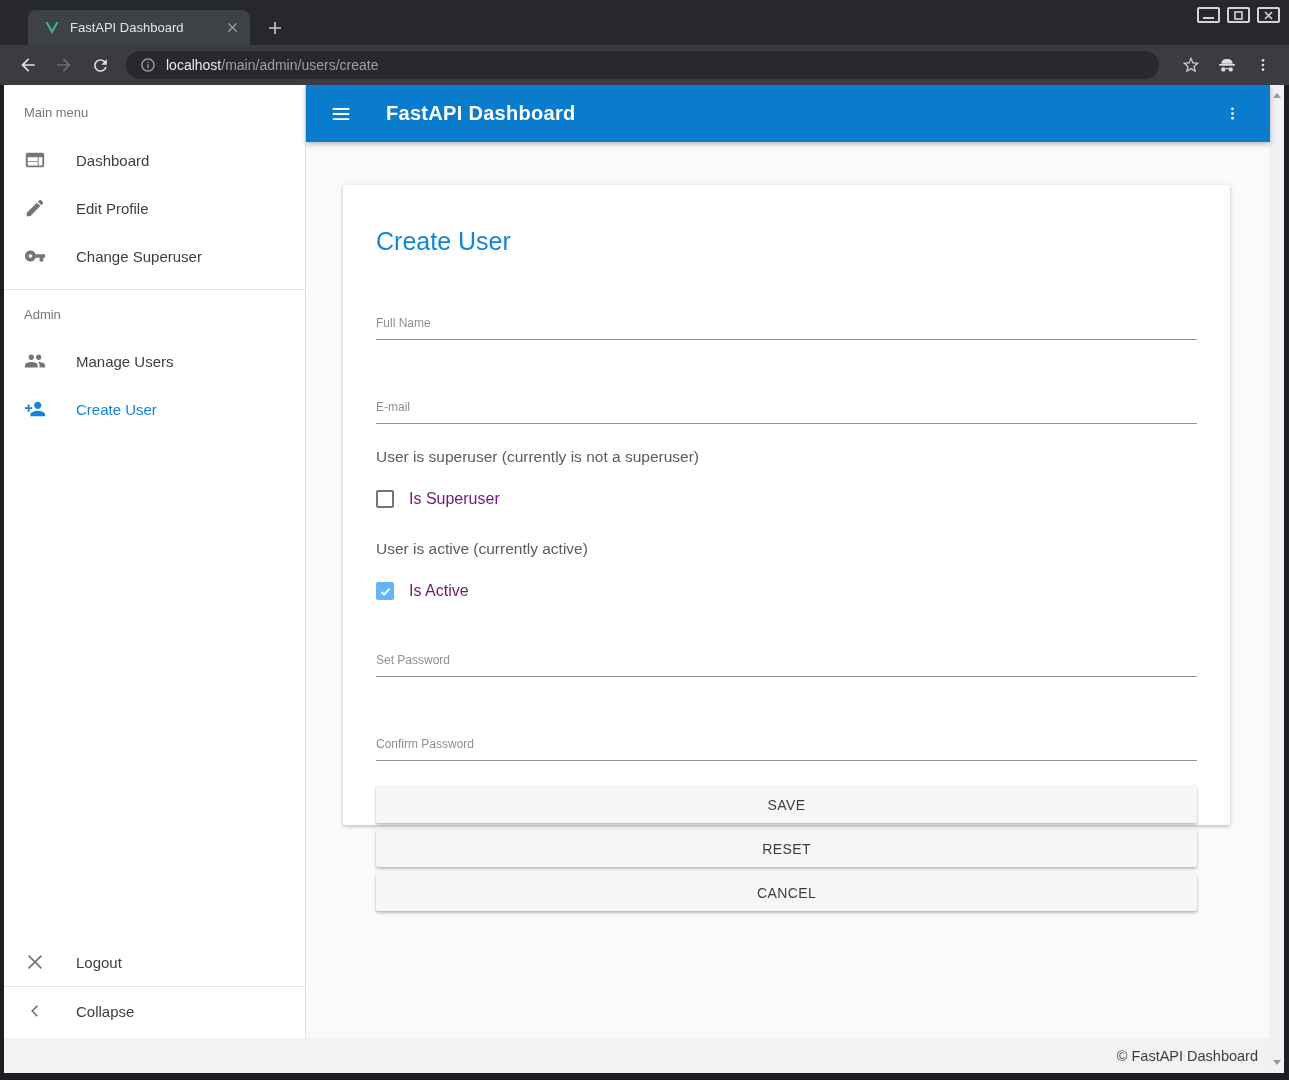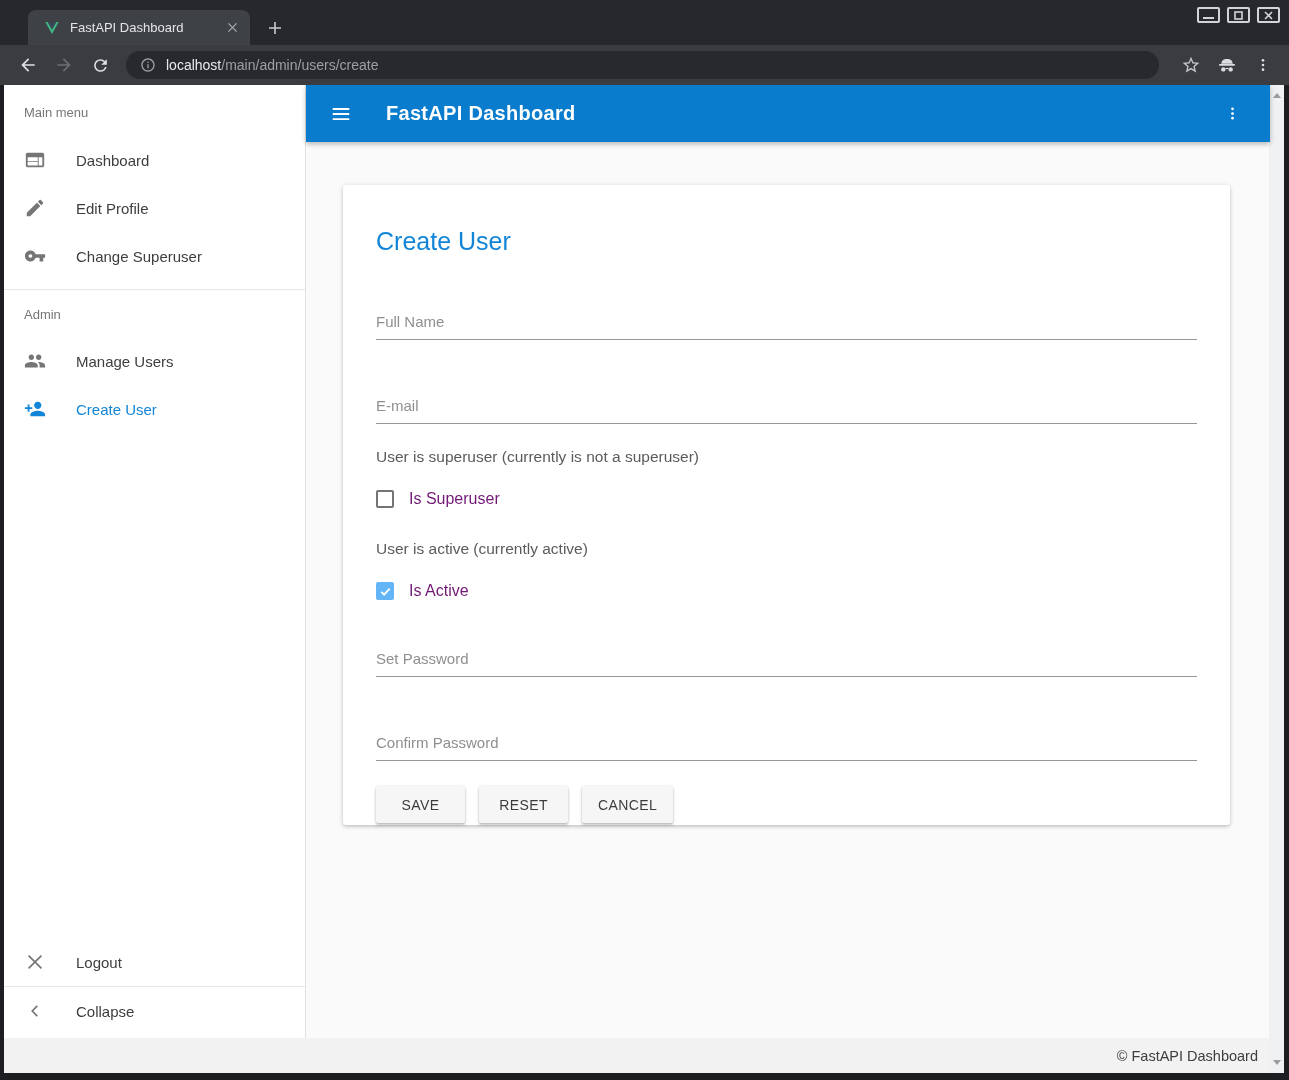--- a/index.html
+++ b/index.html
@@ -70,38 +70,38 @@
   .card {
     position:absolute; left:37px; top:43px; width:887px; height:640px;
     background:#ffffff; border-radius:3px; padding:42px 33px 0 33px;
     box-shadow:0 1px 5px rgba(0,0,0,.16), 0 2px 3px rgba(0,0,0,.10);
   }
   .card-title { margin:0; font-size:25px; line-height:29px; font-weight:500; color:#1285d8; }
 
   .field { margin-top:57px; }
   .field input {
     width:100%; border:none; outline:none; background:transparent;
-    border-bottom:1px solid #979797; font-size:15px; color:#3e3e3e;
+    border-bottom:1px solid #979797; font-size:12px; color:#3e3e3e;
     padding:0 0 9px 0; font-family:"Liberation Sans", sans-serif;
   }
   .field input::placeholder { color:#8f8f8f; opacity:1; }
   .field.gap-42 { }
   .field.gap-50 { margin-top:50px; }
 
   .hint { margin-top:23px; font-size:15.5px; color:#5b5b5b; line-height:19px; }
   .hint.gap-31 { margin-top:31px; }
 
   .checkbox-row { margin-top:24px; display:flex; align-items:center; cursor:pointer; }
   .checkbox { width:18px; height:18px; border:2px solid #747474; border-radius:2px; display:flex; align-items:center; justify-content:center; background:#fff; }
   .checkbox.checked { border-color:#64b5f6; background:#64b5f6; }
   .checkbox .check { display:none; }
   .checkbox.checked .check { display:block; }
   .checkbox-label { margin-left:15px; font-size:16px; color:#701a75; }
 
-  .actions { margin-top:25px; display:flex; gap:14px; }
+  .actions { margin-top:25px; display:flex; gap:7px;flex-direction:column; }
   .btn {
     min-width:89px; height:37px; padding:0 16px; border:none; border-radius:2px;
     background:#f6f6f6; color:#3d3d3d; font-size:14px; font-weight:500; letter-spacing:.4px;
     font-family:"Liberation Sans", sans-serif; cursor:pointer;
     box-shadow:0 2px 3px rgba(0,0,0,.24), 0 0 2px rgba(0,0,0,.12);
   }
 
   .page-footer {
     position:absolute; left:0; bottom:0; width:1280px; height:35px; background:#f2f2f3;
     display:flex; align-items:center; justify-content:flex-end; padding-right:26px;

